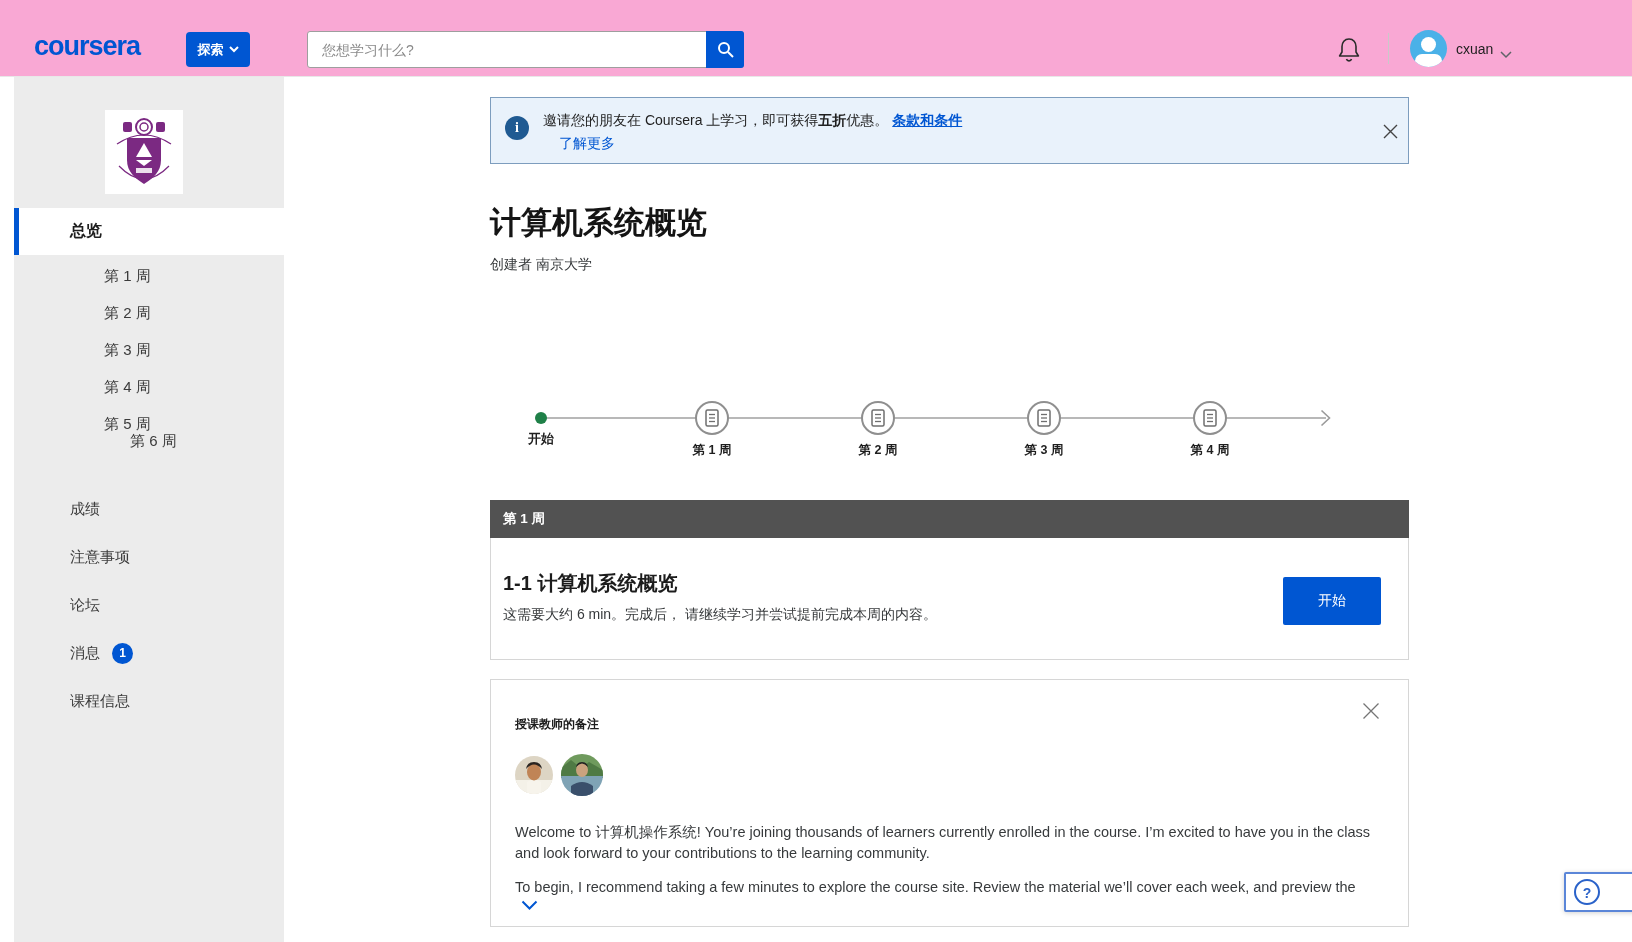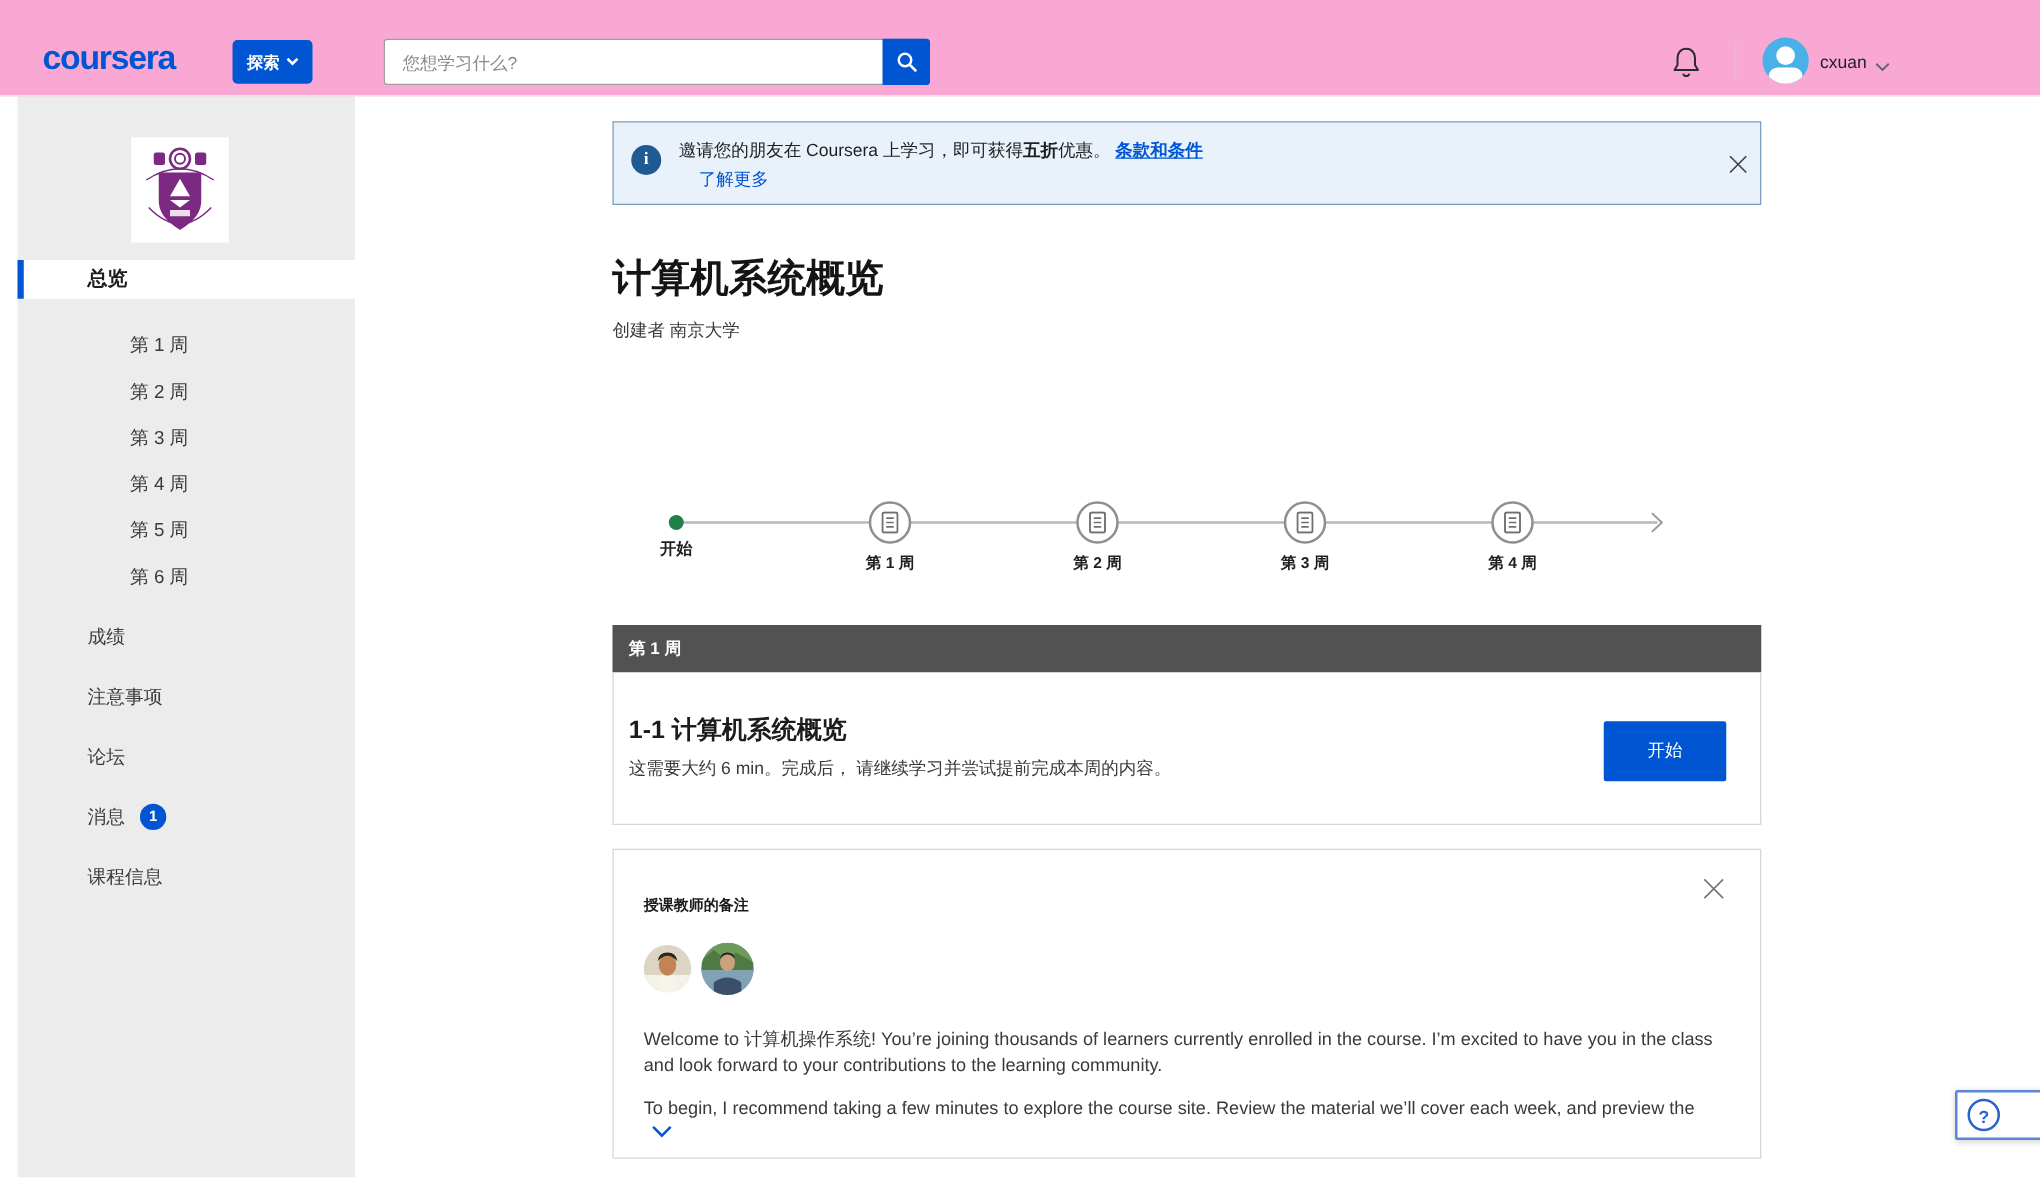--- a/index.html
+++ b/index.html
@@ -159,41 +159,41 @@
       <rect x="51" y="12" width="9" height="10" rx="2" fill="#7b2982"></rect>
       <path d="M22 28 h34 v22 c0 12 -8 18 -17 24 c-9 -6 -17 -12 -17 -24 z" fill="#7b2982"></path>
       <path d="M39 33 l8 14 h-16 z" fill="#fff"></path>
       <path d="M31 50 h16 l-8 6 z" fill="#fff"></path>
       <rect x="31" y="58" width="16" height="5" fill="#fff" opacity="0.85"></rect>
       <path d="M12 34 q27 -18 54 0" fill="none" stroke="#7b2982" stroke-width="1.2"></path>
       <path d="M14 56 q25 26 50 0" fill="none" stroke="#7b2982" stroke-width="1.2"></path>
     </svg>
   </div>
 
-  <div class="side-item active" style="top:131px; height:31px; padding-left:56px;font-family:Liberation Serif, serif;">
+  <div class="side-item active" style="top:131px; height:47px; padding-left:56px;font-family:Liberation Serif, serif;">
     <span class="active-bar"></span>
     <span>总览</span>
   </div>
 
   <div class="side-item" style="top:181px; height:37px; padding-left:90px;">
       <span>第 1 周</span>
     </div>
   <div class="side-item" style="top:218px; height:37px; padding-left:90px;">
       <span>第 2 周</span>
     </div>
   <div class="side-item" style="top:255px; height:37px; padding-left:90px;">
       <span>第 3 周</span>
     </div>
   <div class="side-item" style="top:292px; height:37px; padding-left:90px;">
       <span>第 4 周</span>
     </div>
   <div class="side-item" style="top:329px; height:37px; padding-left:90px;">
       <span>第 5 周</span>
     </div>
-  <div class="side-item" style="top:366px; height:37px; padding-left:90px;">
+  <div class="side-item" style="top:346px; height:37px; padding-left:116px;">
       <span>第 6 周</span>
     </div>
 
   <div class="side-item" style="top:408px; height:48px; padding-left:56px;">
       <span>成绩</span>
     </div>
   <div class="side-item" style="top:456px; height:48px; padding-left:56px;">
       <span>注意事项</span>
     </div>
   <div class="side-item" style="top:504px; height:48px; padding-left:56px;">

